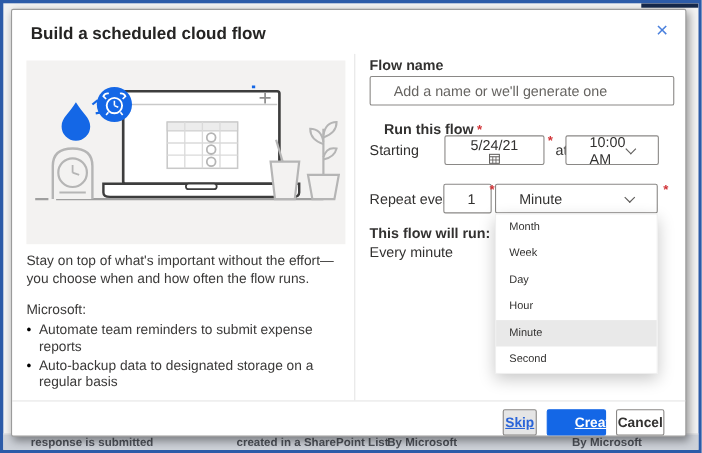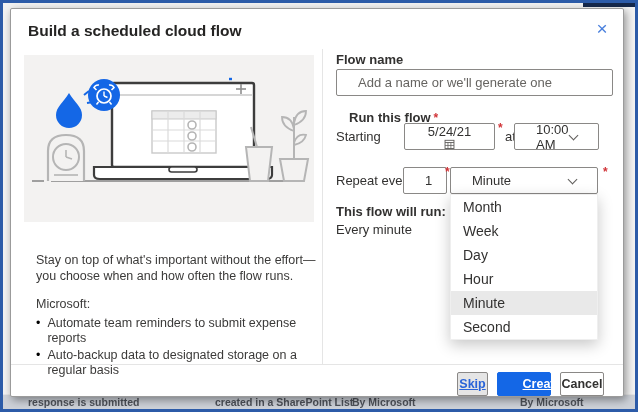--- a/index.html
+++ b/index.html
@@ -21,21 +21,21 @@
   }
   .title { position:absolute; left:17px; top:13px; font-size:15.5px; font-weight:600; color:#252423; }
   .close-x { position:absolute; left:580px; top:9px; width:22px; height:22px; display:flex; align-items:center; justify-content:center;
              font-size:19px; color:#4a80dd; cursor:pointer; }
 
   .v-divider { position:absolute; left:311px; top:40px; width:1px; height:315px; background:#e5e5e5; }
   .footer-divider { position:absolute; left:0; right:0; top:355px; height:1px; background:#e5e5e5; }
 
   
   .illustration { position:absolute; left:13px; top:46px; width:290px; height:167px; background:#f3f2f1; }
-  .left-text { position:absolute; left:25px; top:220px; width:294px; color:#3b3a39; font-size:12.5px; line-height:16px;margin-top:23px; }
+  .left-text { position:absolute; left:13px; top:220px; width:294px; color:#3b3a39; font-size:12.5px; line-height:16px; }
   .left-text .examples { margin-top:12px; }
   .left-text ul { list-style:none; margin-top:4px; }
   .left-text li { display:flex; gap:7px; line-height:15px; margin-top:2px; }
   .bullet { color:#000; }
 
   
   .lbl { position:absolute; font-size:13px; color:#323130; }
   .semibold { font-weight:600; }
   .req { color:#d13438; font-size:12px; font-weight:600; margin-left:3px; }
   .req-float { position:absolute; color:#d13438; font-size:12px; font-weight:600; }
@@ -53,21 +53,21 @@
   .freq-field { left:439px; top:158px; width:148px; height:27px; justify-content:space-between; }
 
   .chev { width:7px; height:7px; border-right:1.4px solid #5f5d5b; border-bottom:1.4px solid #5f5d5b;
           transform:rotate(45deg); margin-top:-3px; flex:0 0 auto; }
 
   
   .dropdown {
     position:absolute; left:439px; top:185px; width:148px; background:#fff;
     border:1px solid #efefef; box-shadow:0 5px 14px rgba(0,0,0,.22); z-index:5;
   }
-  .dropdown .opt { height:24px; line-height:24px; padding-left:12px; font-size:14px; color:#323130; cursor:pointer; }
+  .dropdown .opt { height:24px; line-height:24px; padding-left:12px; font-size:10px; color:#323130; cursor:pointer; }
   .dropdown .opt.selected { background:#e9e9e9; }
 
   
   .btn { position:absolute; top:363px; height:24px; border-radius:2px; font-size:12.5px; font-weight:600;
          display:flex; align-items:center; justify-content:center; cursor:pointer; }
   .btn-skip { left:446px; width:31px; background:#e5e5e5; border:1px solid #8a8886; color:#2a64d8; text-decoration:underline; }
   .btn-create { left:486px; width:54px; background:#1467e6; border:1px solid #1467e6; color:#fff; text-decoration:underline;padding-left:36px; }
   .btn-cancel { left:549px; width:44px; background:#fff; border:1px solid #8a8886; color:#323130; }
 </style>
 </head>

